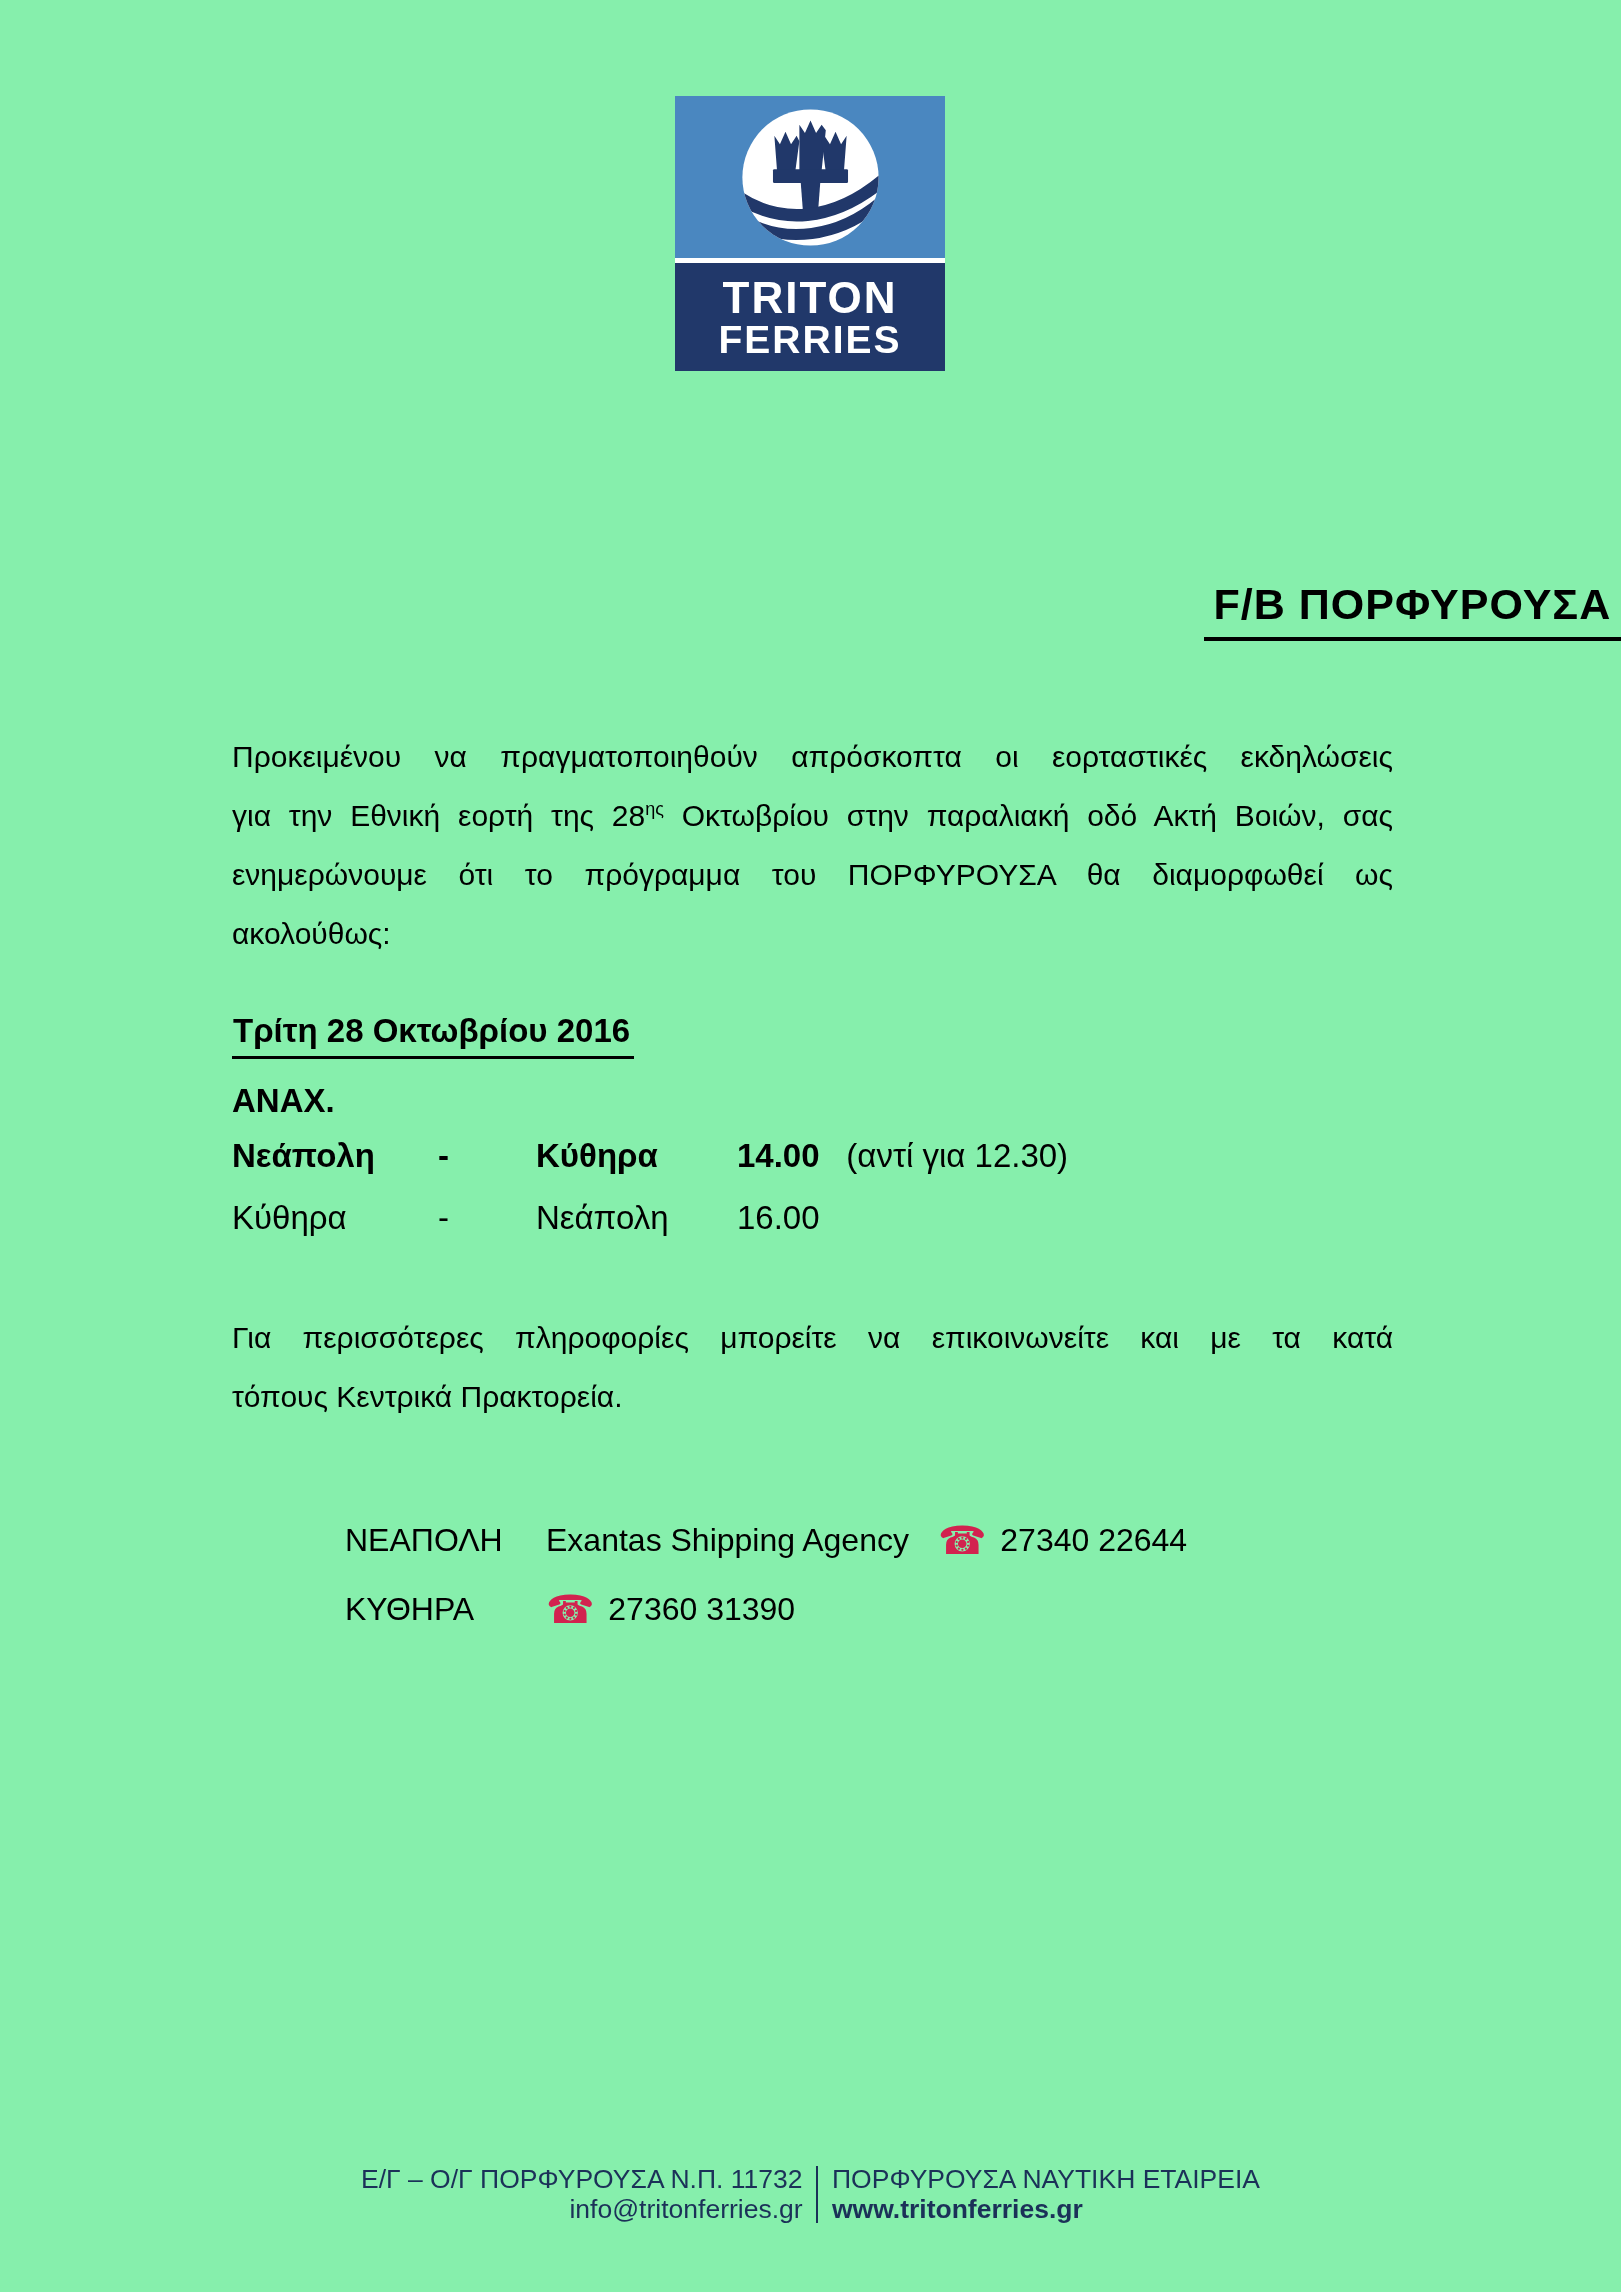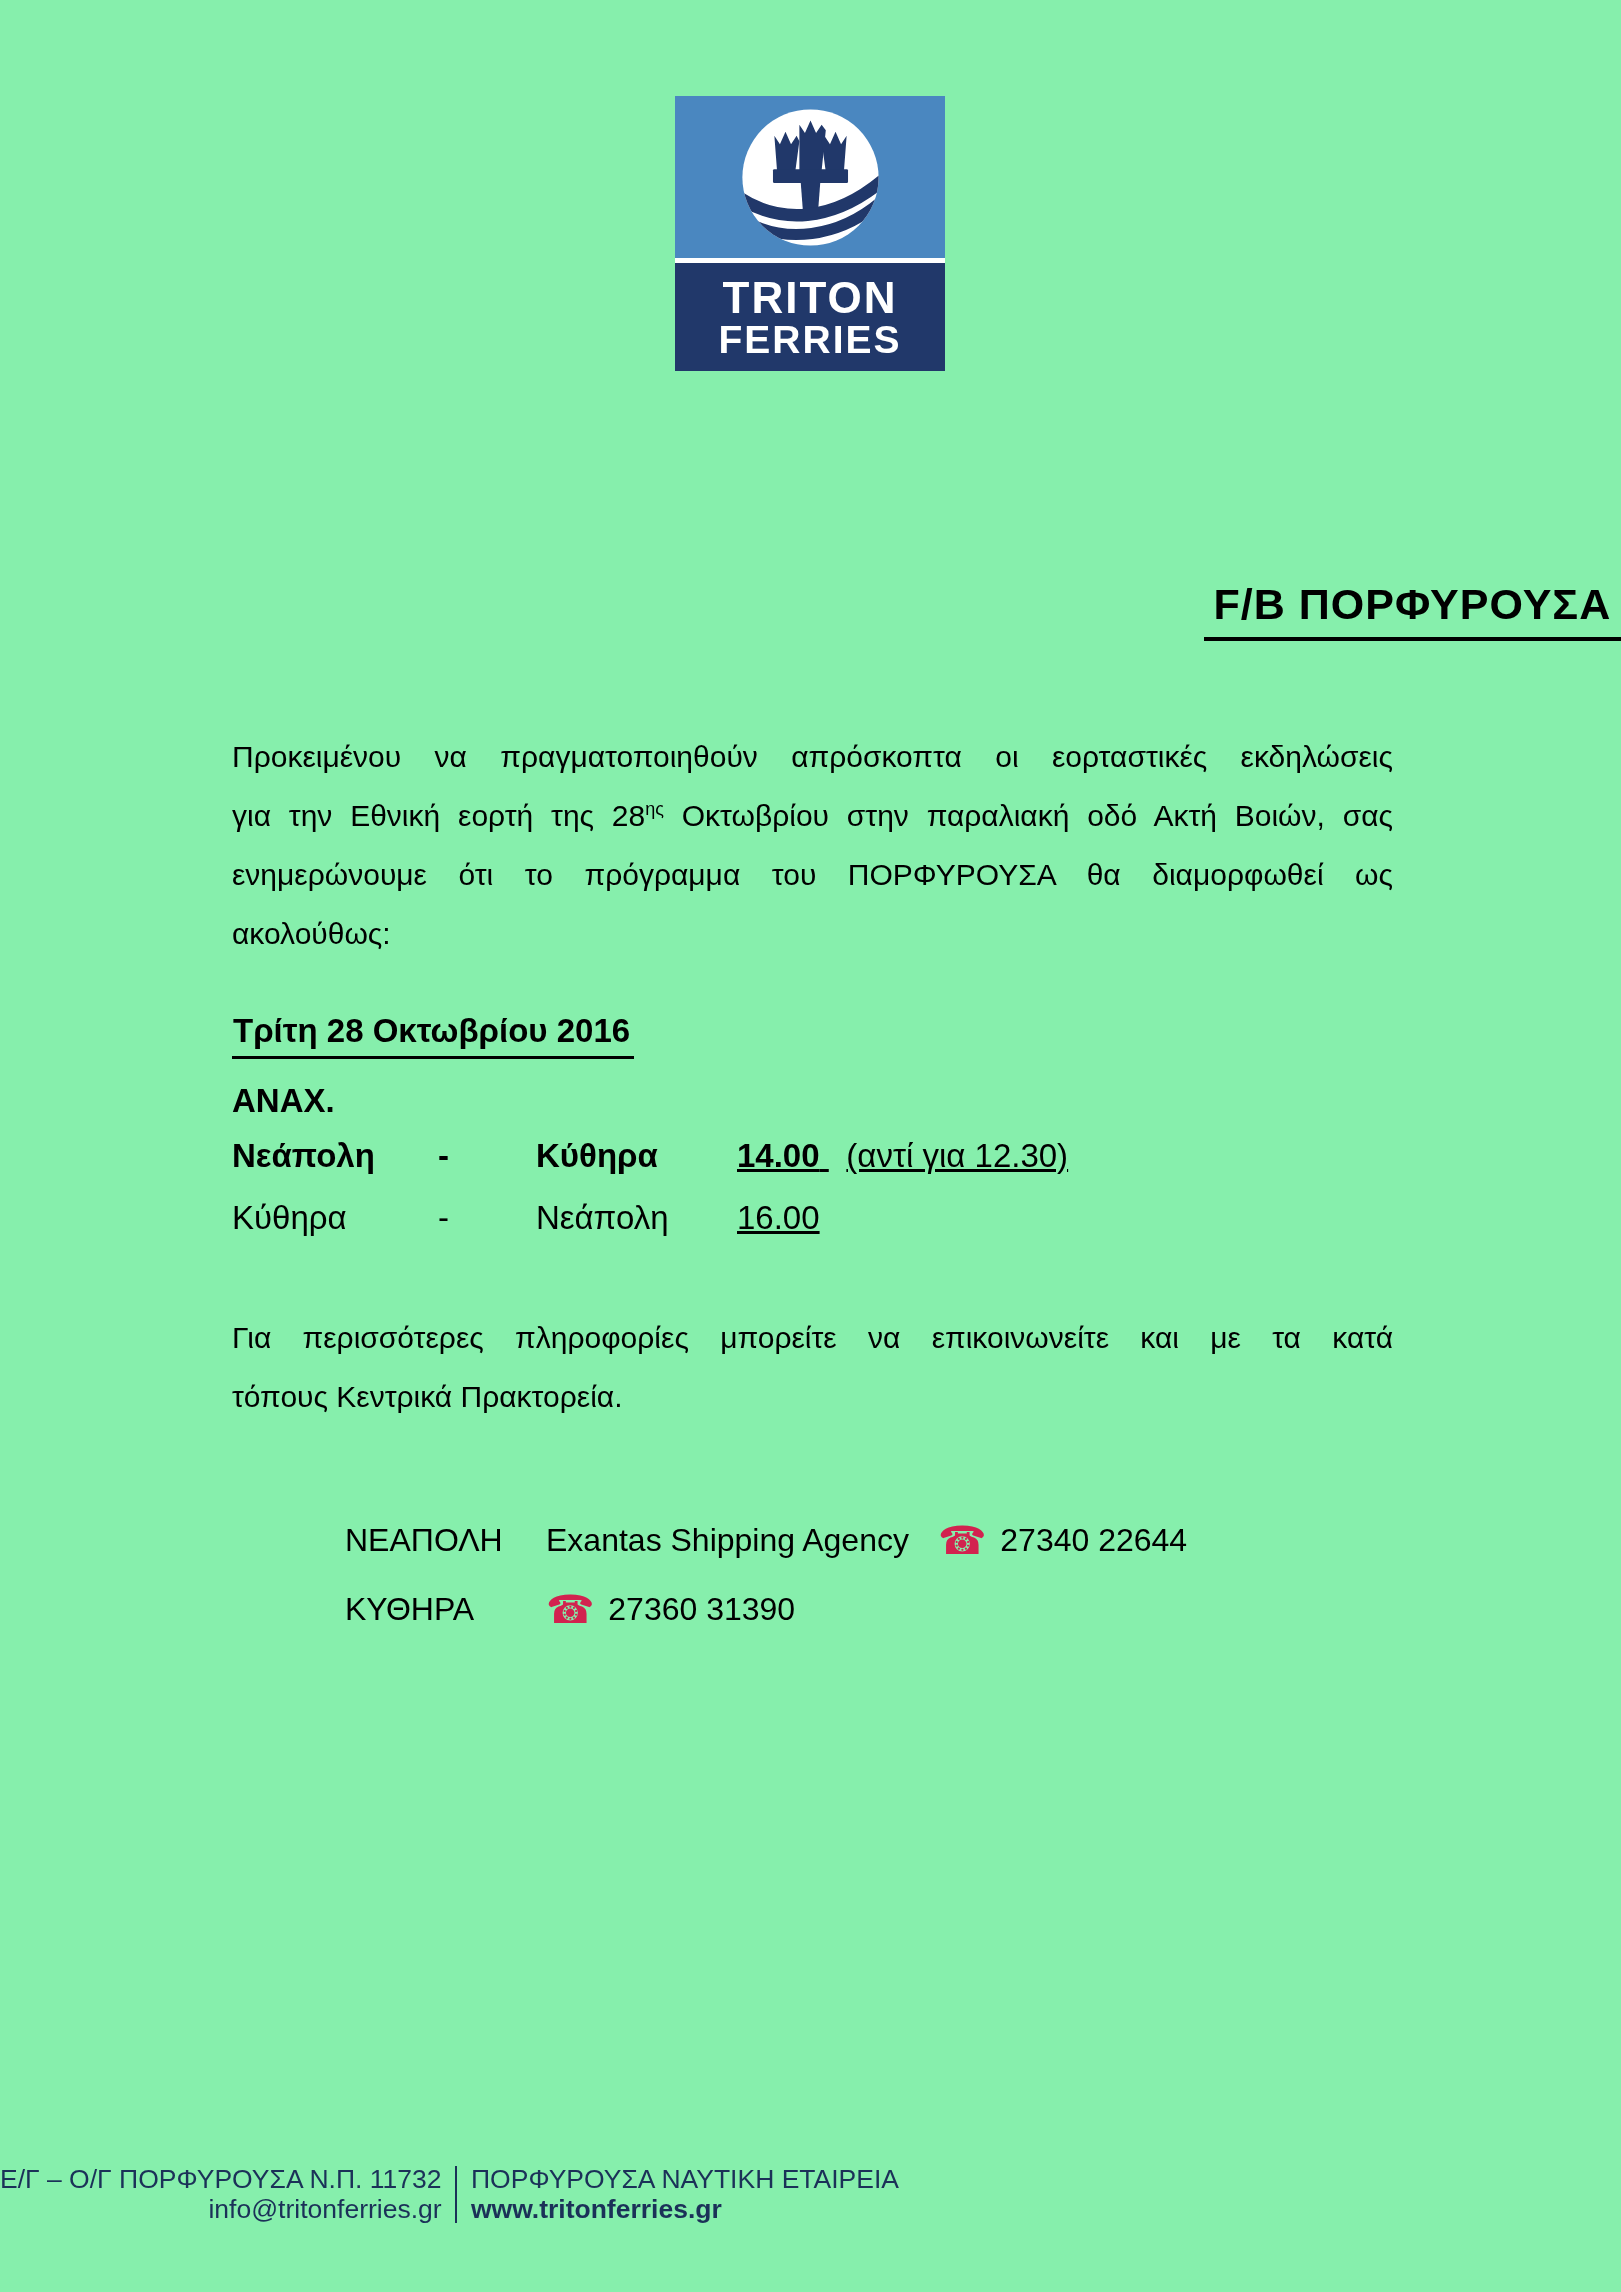--- a/index.html
+++ b/index.html
@@ -57,36 +57,36 @@
 
   
   .schedule { position:absolute; left:232px; top:1080px; width:1161px; font-size:33px; }
   .sch-header { font-weight:bold; line-height:41px; }
   .sch-row {
     display:grid; grid-template-columns:206px 98px 201px auto;
     height:54px; line-height:54px; align-items:center; margin-top:7.8px;
   }
   .sch-row.bold .cell-from, .sch-row.bold .cell-dash,
   .sch-row.bold .cell-to, .sch-row.bold .cell-time { font-weight:bold; }
-  .cell-timegroup { white-space:nowrap;text-decoration:underline; }
+  .cell-timegroup { white-space:nowrap; }
   .cell-note { margin-left:17.6px; font-weight:normal; }
 
   
   .agencies { position:absolute; left:345px; top:1506px; font-size:32px; }
   .agency-row {
     display:grid; grid-template-columns:201px 392px auto;
     height:69px; line-height:69px; align-items:center;
   }
   .phone-cell { white-space:nowrap; display:flex; align-items:center; }
   .phone-icon { color:#d2224f; font-size:39px; margin-right:13.7px; line-height:69px; }
 
   
   .footer {
     position:absolute; top:2164px; left:0; width:100%;
-    display:flex; align-items:center;
+    display:flex; justify-content:center; align-items:center;
     color:#1b3158; font-size:26.5px;
   }
   .footer-left  { text-align:right; line-height:30px; }
   .footer-right { text-align:left;  line-height:30px; }
   .footer-divider {
     width:0; border-left:2.9px solid #1b3158; height:57px; margin:0 13.7px;
   }
   .footer-bold { font-weight:bold; }
 </style>
 </head>

